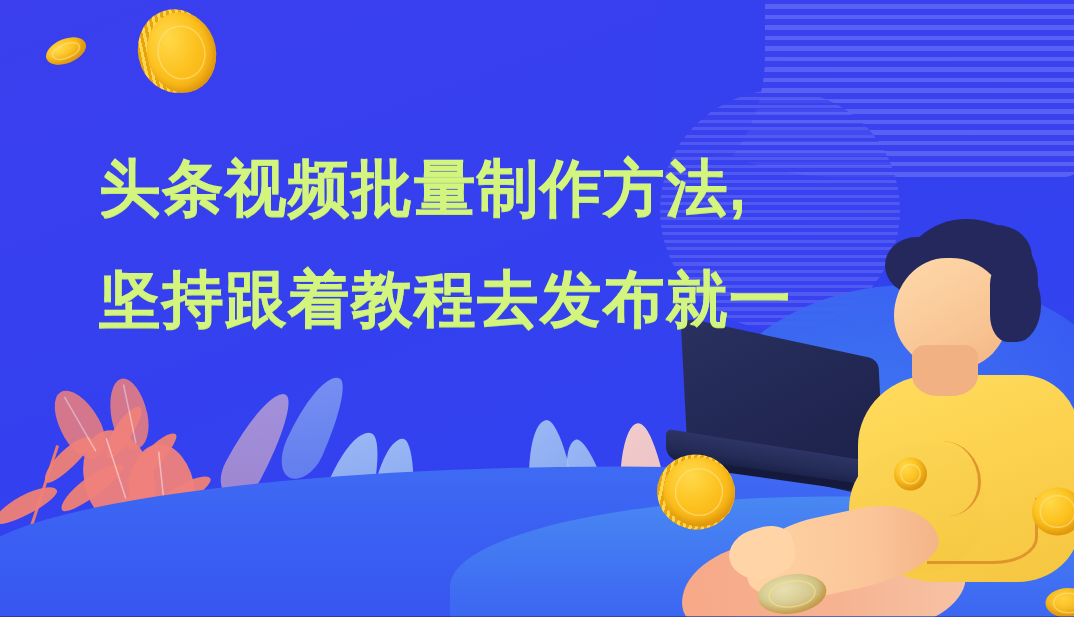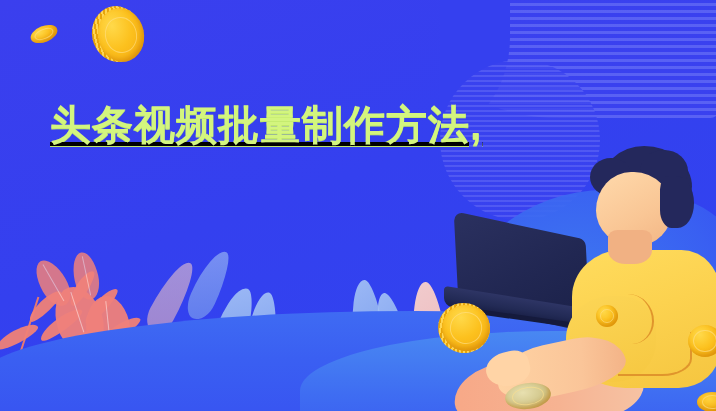--- a/index.html
+++ b/index.html
@@ -263,25 +263,24 @@
   }
   .lap-edge {
     position: absolute; left: 28px; top: 92px; width: 150px; height: 5px;
     background: #151a3c; border-radius: 3px;
     transform: skewY(8deg);
   }
 
   
   #headline {
     position: absolute;
-    left: 50px;
+    left: 66px;
     top: 88px;
     width: 560px;
     z-index: 40;
-    text-decoration: underline;
   }
   .hl-line {
     font-size: 41px;
     line-height: 74px;
     font-weight: 700;
     color: #d3f57e;
     letter-spacing: 1px;
     white-space: nowrap;
     text-shadow: 0 1px 0 #bfe86a;
   }
@@ -372,15 +371,16 @@
     <div class="coin-rim" id="coin-c-rim"></div>
     <div class="coin" id="coin-c"></div>
     <div class="coin" id="coin-d"></div>
     <div class="coin" id="coin-e"></div>
     <div class="coin" id="coin-f"></div>
     <div class="coin" id="coin-g"></div>
   </div>
 
   <div id="headline">
     <div class="hl-line">头条视频批量制作方法,</div>
+    <div class="hl-line">坚持跟着教程去发布就一</div>
   </div>
 
 </div>
 
 </body></html>

